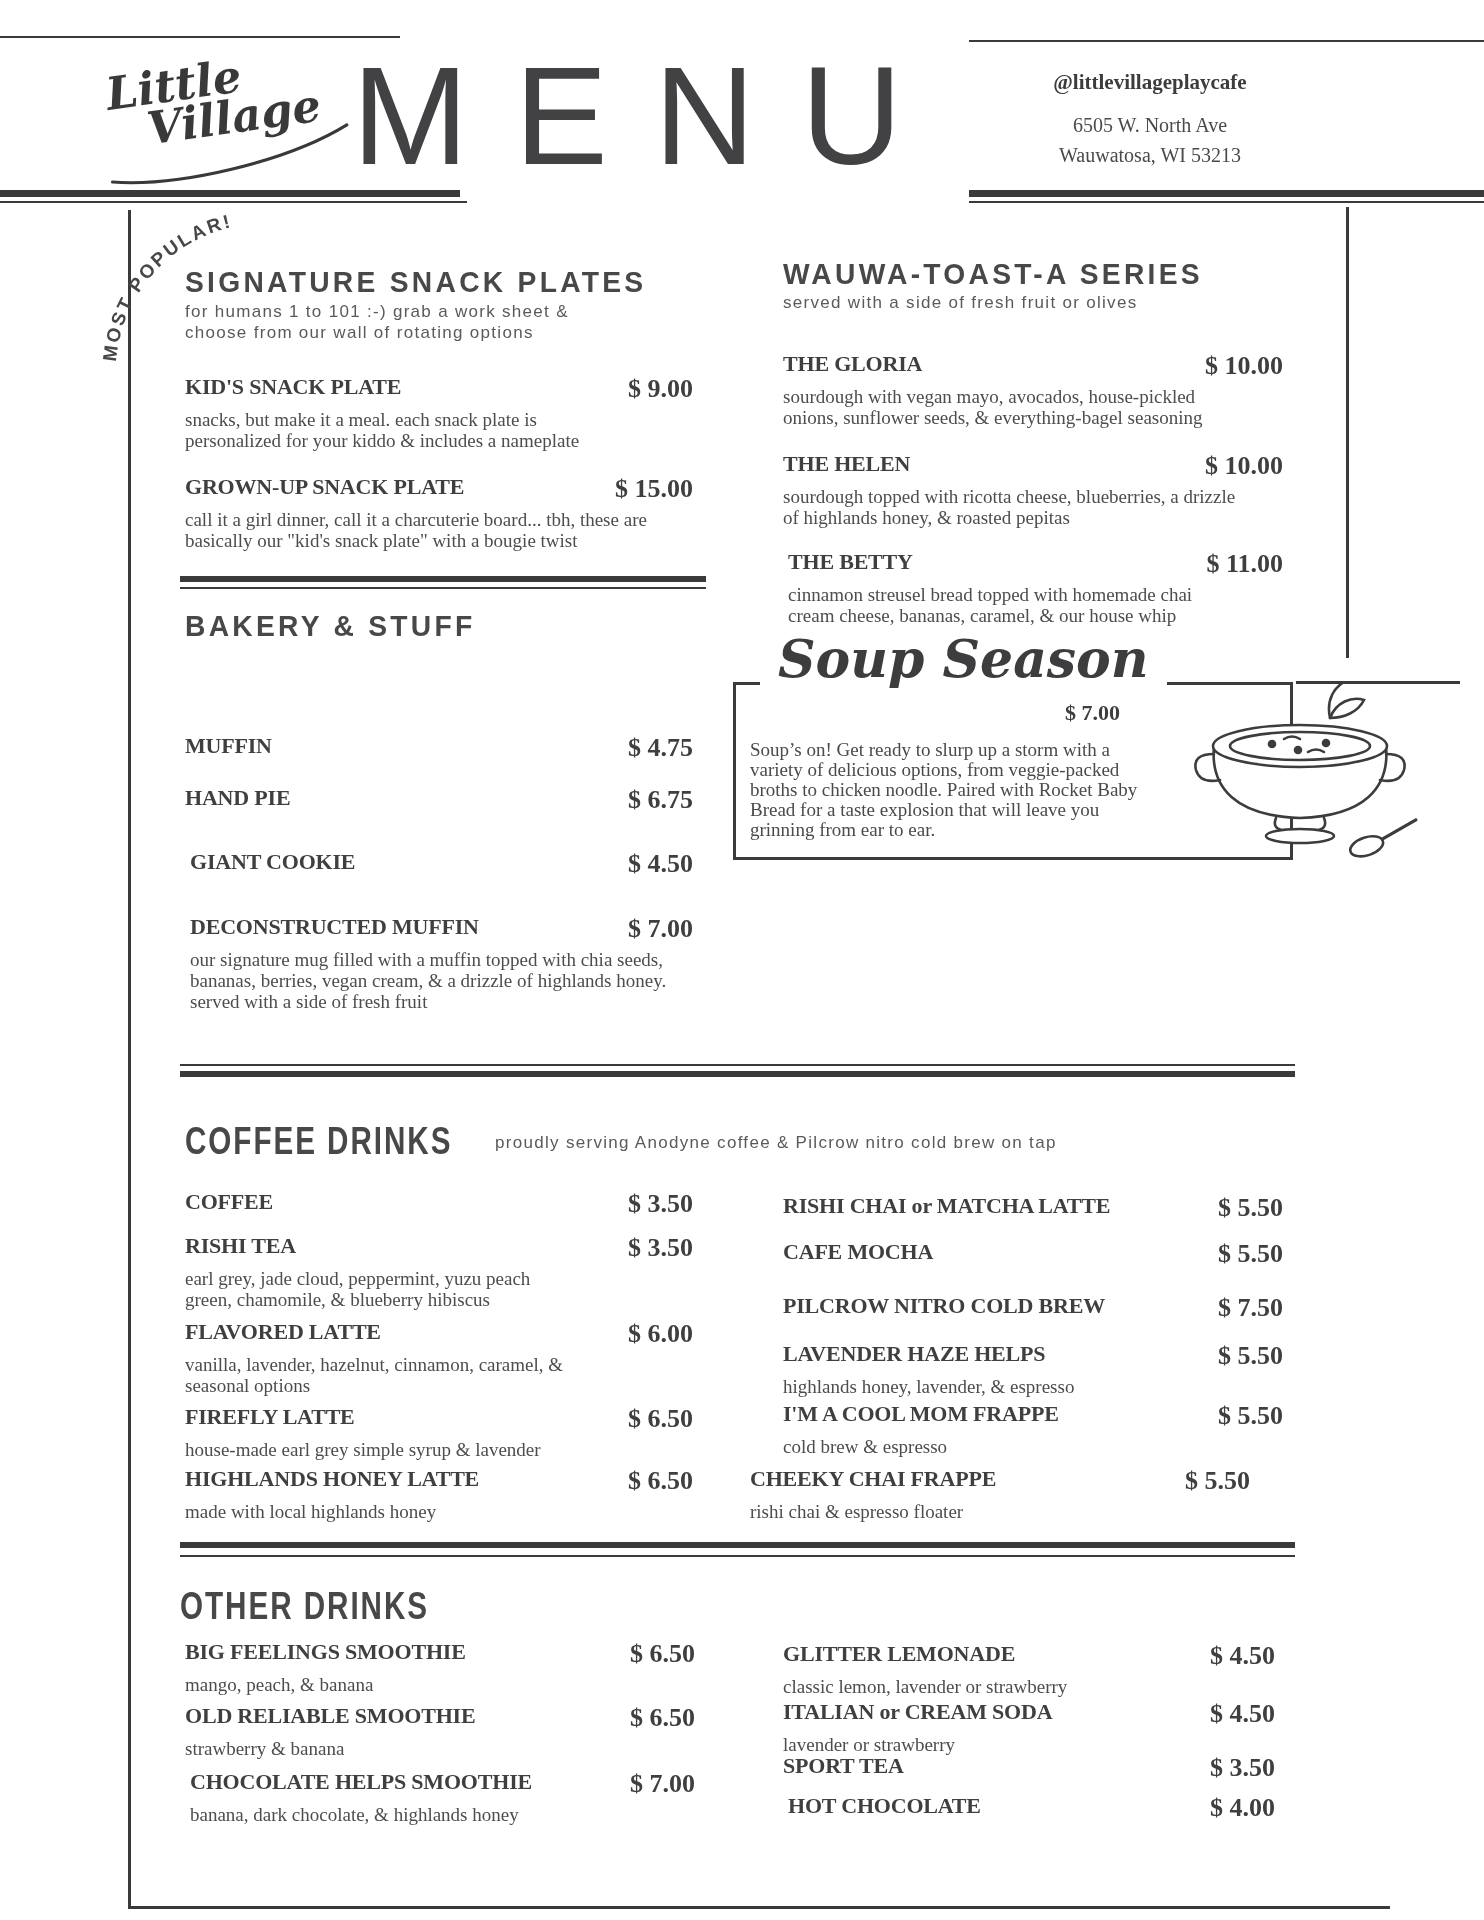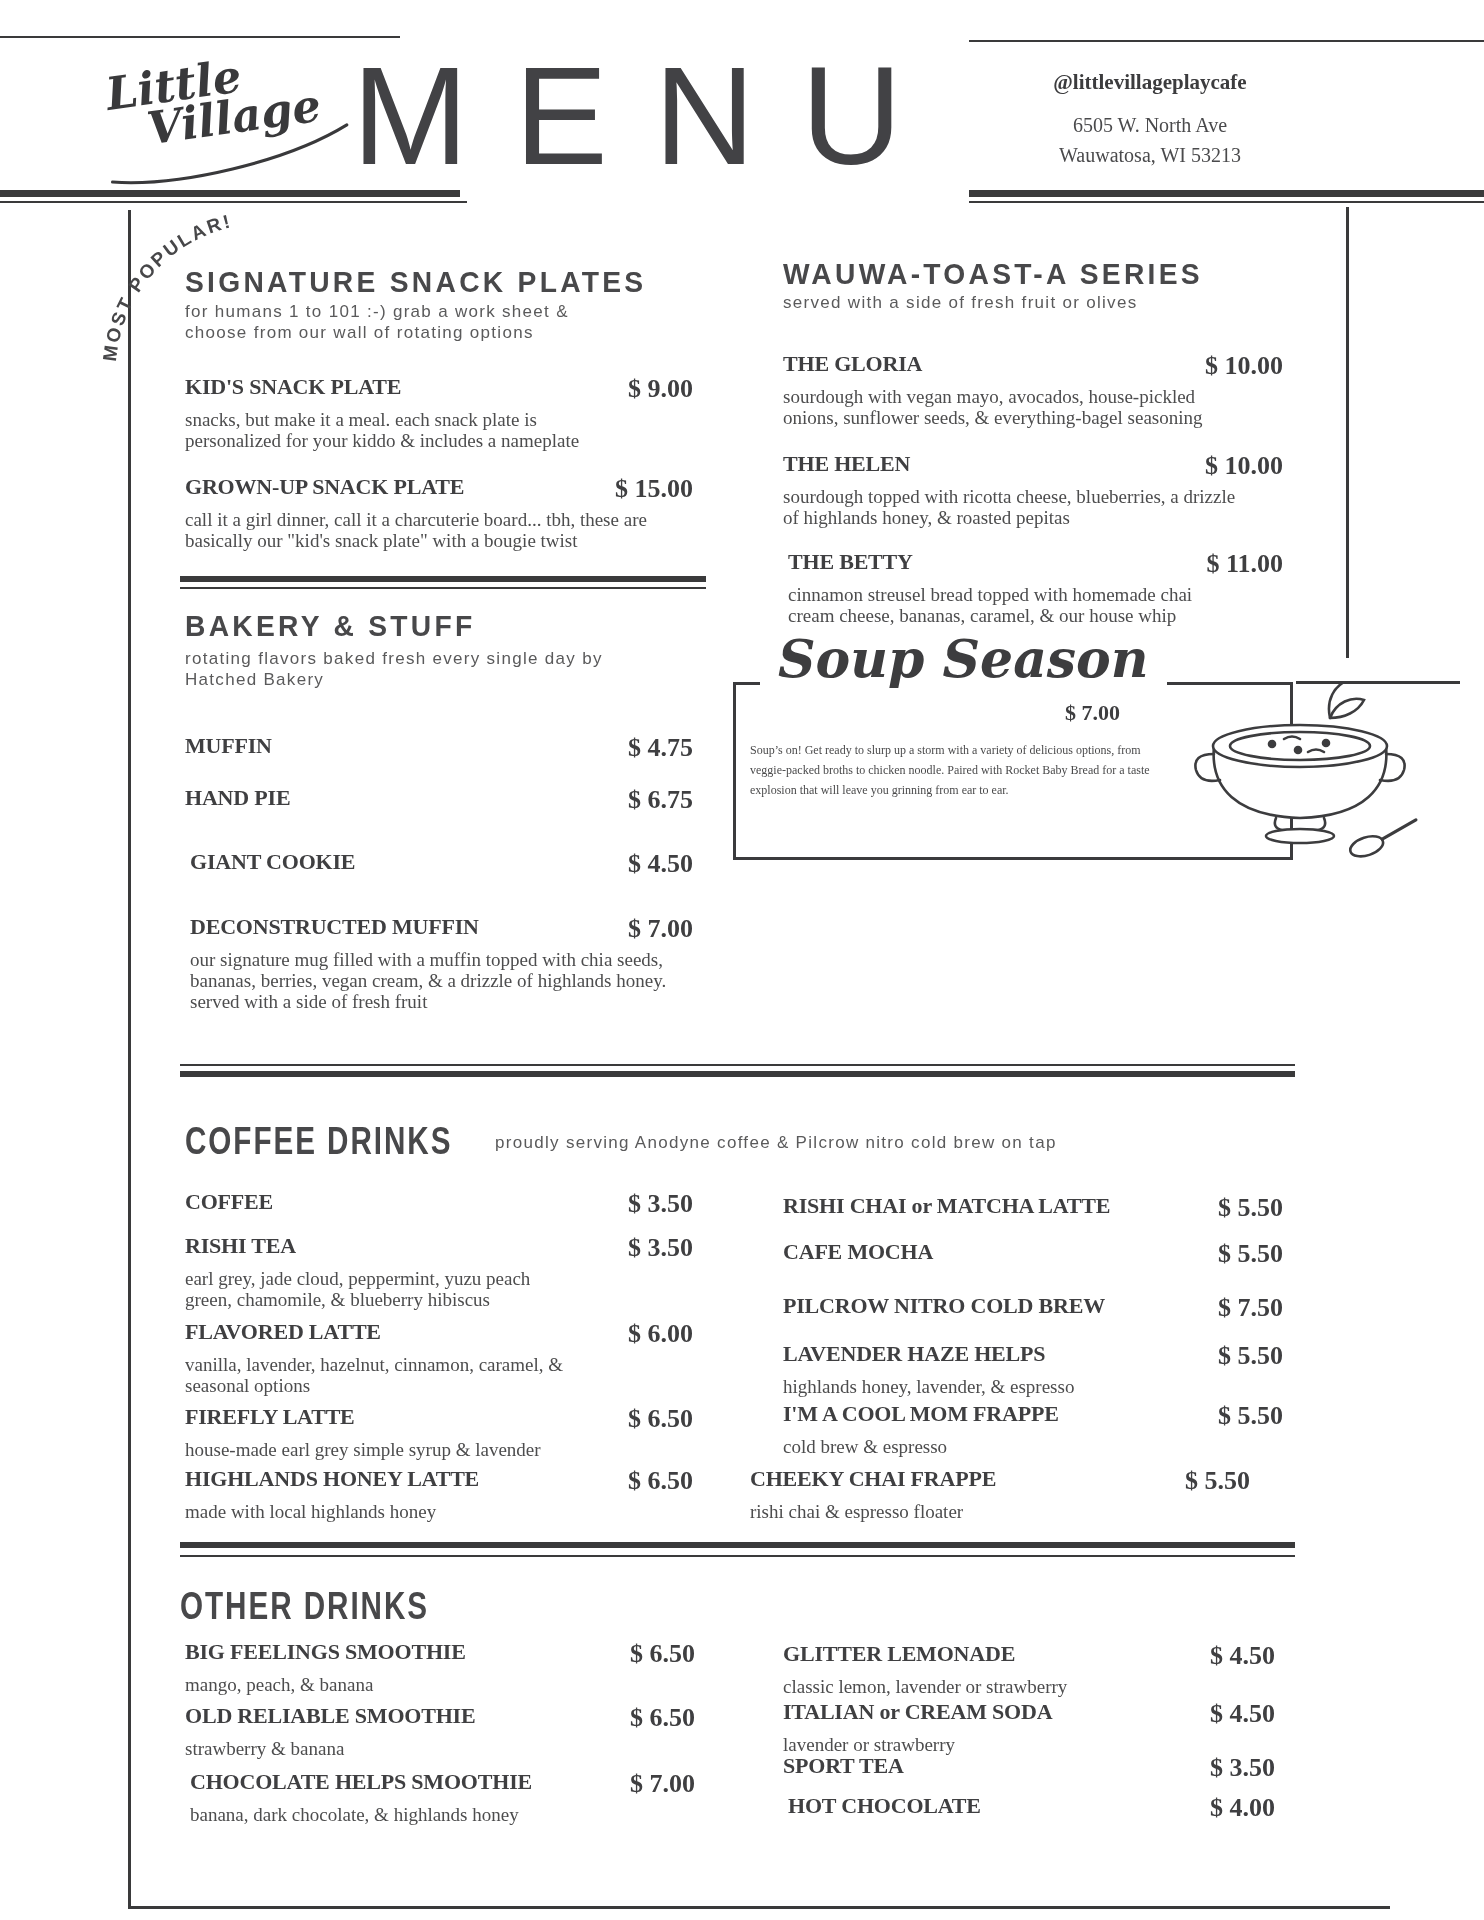--- a/index.html
+++ b/index.html
@@ -27,21 +27,21 @@
   .item{position:absolute;}
   .row{display:flex;justify-content:space-between;align-items:flex-start;}
   .nm{font-weight:700;font-size:22px;color:#3f3f41;letter-spacing:-.2px;white-space:nowrap;}
   .pr{font-weight:700;font-size:26px;color:#3f3f41;white-space:nowrap;}
   .ds{font-size:19px;color:#4d4d4e;line-height:21px;margin-top:5px;}
   
   .soupbox{position:absolute;left:733px;top:682px;width:560px;height:178px;border:3px solid #3b3b3d;box-sizing:border-box;}
   .souptitle{position:absolute;left:760px;top:628px;padding:0 18px;background:#fff;z-index:3;
        font-family:"DejaVu Serif",serif;font-style:italic;font-weight:600;font-size:52px;color:#3d3d3f;white-space:nowrap;}
   .soupprice{position:absolute;left:1000px;top:700px;width:120px;text-align:right;font-weight:700;font-size:22px;}
-  .souppara{position:absolute;left:750px;top:740px;width:415px;font-size:12px;line-height:20px;color:#4a4a4b;}
+  .souppara{position:absolute;left:750px;top:740px;width:415px;font-size:19px;line-height:20px;color:#4a4a4b;}
   .arcbadge{position:absolute;left:100px;top:200px;z-index:2;}
   .bowl{position:absolute;left:1180px;top:684px;z-index:4;}
   .flourish{position:absolute;left:6px;top:84px;}
 </style>
 </head>
 <body>
 
 <div class="page">
 
   <div class="hline" style="left:0;top:36px;width:400px;height:2px"></div>
@@ -94,21 +94,20 @@
       <span class="nm">GROWN-UP SNACK PLATE</span>
       <span class="pr">$ 15.00</span>
     </div>
     <div class="ds" style="max-width:560px">call it a girl dinner, call it a charcuterie board... tbh, these are basically our "kid's snack plate" with a bougie twist</div>
   </div>
 
   <div class="hline" style="left:180px;top:576px;width:526px;height:6px"></div>
   <div class="hline" style="left:180px;top:587px;width:526px;height:2px"></div>
 
   <div class="sec" style="left:185px;top:609px">BAKERY &amp; STUFF</div>
-  <div class="sub" style="left:185px;top:648px;width:470px">rotating flavors baked fresh every single day by Hatched Bakery</div>
 
   <div class="item" style="left:185px;top:733px;width:508px">
     <div class="row">
       <span class="nm">MUFFIN</span>
       <span class="pr">$ 4.75</span>
     </div>
   </div>
   <div class="item" style="left:185px;top:785px;width:508px">
     <div class="row">
       <span class="nm">HAND PIE</span>

